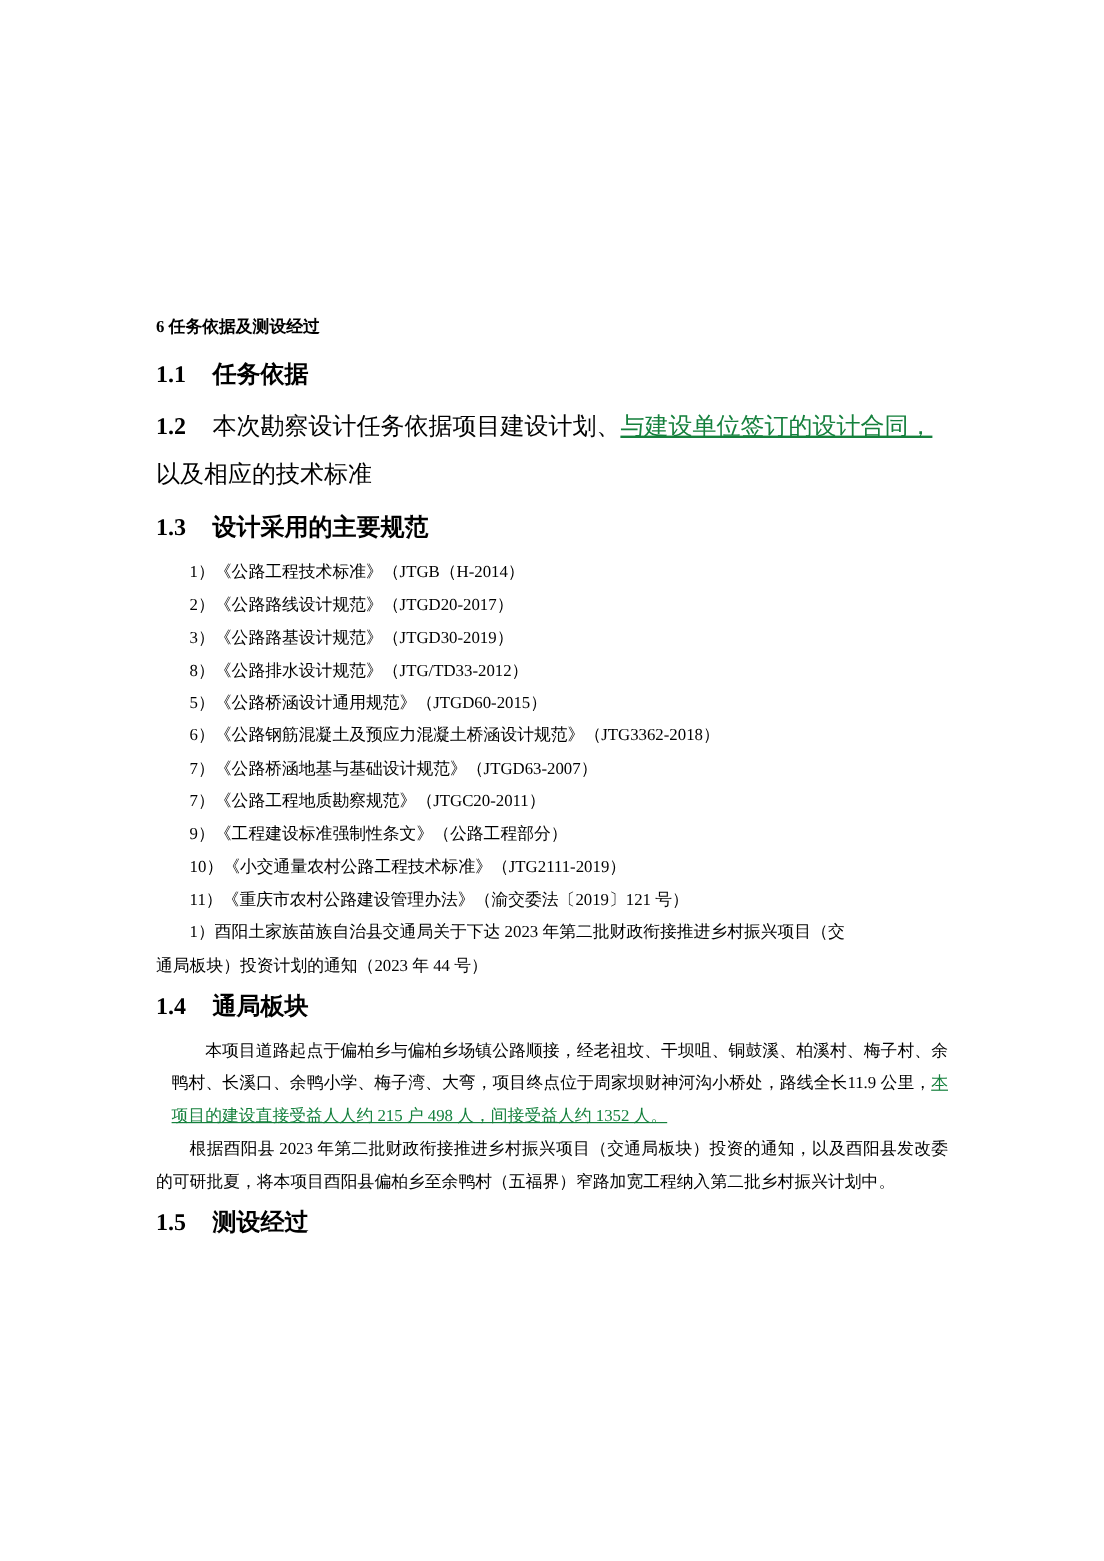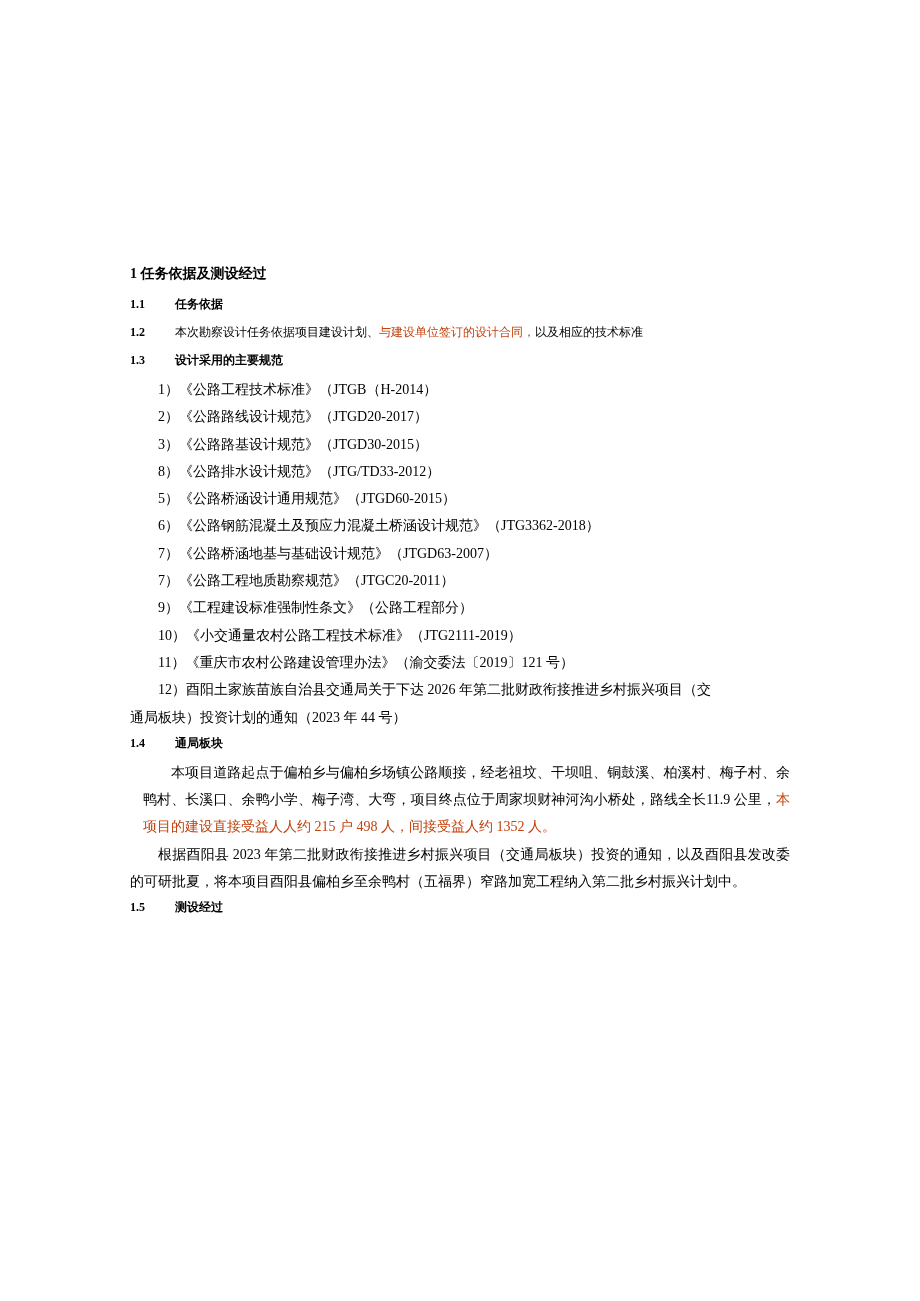--- a/index.html
+++ b/index.html
@@ -17,76 +17,77 @@
       font-size: 14px;
       line-height: 2.0;
     }
     .h1 {
       font-weight: bold;
       font-size: 14px;
       margin-bottom: 4px;
     }
     .h2 {
       font-weight: bold;
-      font-size: 12px;
+      font-size: 20px;
       margin-bottom: 4px;
     }
     .h2-num {
       display: inline-block;
       width: 42px;
     }
     .para {
       text-indent: 2em;
       line-height: 1.95;
     }
     .list-item {
       padding-left: 2em;
       line-height: 1.95;
     }
     .last-para {
       line-height: 1.95;
     }
     .red-text {
-      color: #c2410c;
+      color: #15803d;
+      text-decoration: underline;
     }
   </style>
 </head>
 <body>
 
-<div class="h1">1 任务依据及测设经过</div>
+<div class="h1">6 任务依据及测设经过</div>
 
 <div class="h2">
   <span class="h2-num">1.1</span>
   <span>任务依据</span>
 </div>
 
 <div class="h2">
   <span class="h2-num">1.2</span>
   <span style="font-weight:normal;">
     <span>本次勘察设计任务依据项目建设计划、</span><span class="red-text">与建设单位签订的设计合同，</span><span>以及相应的技术标准</span>
   </span>
 </div>
 
 <div class="h2">
   <span class="h2-num">1.3</span>
   <span>设计采用的主要规范</span>
 </div>
 
 <div class="list-item">1）《公路工程技术标准》（JTGB（H-2014）</div>
 <div class="list-item">2）《公路路线设计规范》（JTGD20-2017）</div>
-<div class="list-item">3）《公路路基设计规范》（JTGD30-2015）</div>
+<div class="list-item">3）《公路路基设计规范》（JTGD30-2019）</div>
 <div class="list-item">8）《公路排水设计规范》（JTG/TD33-2012）</div>
 <div class="list-item">5）《公路桥涵设计通用规范》（JTGD60-2015）</div>
 <div class="list-item">6）《公路钢筋混凝土及预应力混凝土桥涵设计规范》（JTG3362-2018）</div>
 <div class="list-item">7）《公路桥涵地基与基础设计规范》（JTGD63-2007）</div>
 <div class="list-item">7）《公路工程地质勘察规范》（JTGC20-2011）</div>
 <div class="list-item">9）《工程建设标准强制性条文》（公路工程部分）</div>
 <div class="list-item">10）《小交通量农村公路工程技术标准》（JTG2111-2019）</div>
 <div class="list-item">11）《重庆市农村公路建设管理办法》（渝交委法〔2019〕121 号）</div>
-<div class="list-item">12）酉阳土家族苗族自治县交通局关于下达 2026 年第二批财政衔接推进乡村振兴项目（交</div>
+<div class="list-item">1）酉阳土家族苗族自治县交通局关于下达 2023 年第二批财政衔接推进乡村振兴项目（交</div>
 <div class="last-para">通局板块）投资计划的通知（2023 年 44 号）</div>
 
 <div class="h2">
   <span class="h2-num">1.4</span>
   <span>通局板块</span>
 </div>
 
 <div class="para" style="text-align: justify; margin-left: 13px;">
   <span>本项目道路起点于偏柏乡与偏柏乡场镇公路顺接，经老祖坟、干坝咀、铜鼓溪、柏溪村、梅子村、余鸭村、长溪口、余鸭小学、梅子湾、大弯，项目终点位于周家坝财神河沟小桥处，路线全长11.9 公里，</span><span class="red-text">本项目的建设直接受益人人约 215 户 498 人，间接受益人约 1352 人。</span>
 </div>

